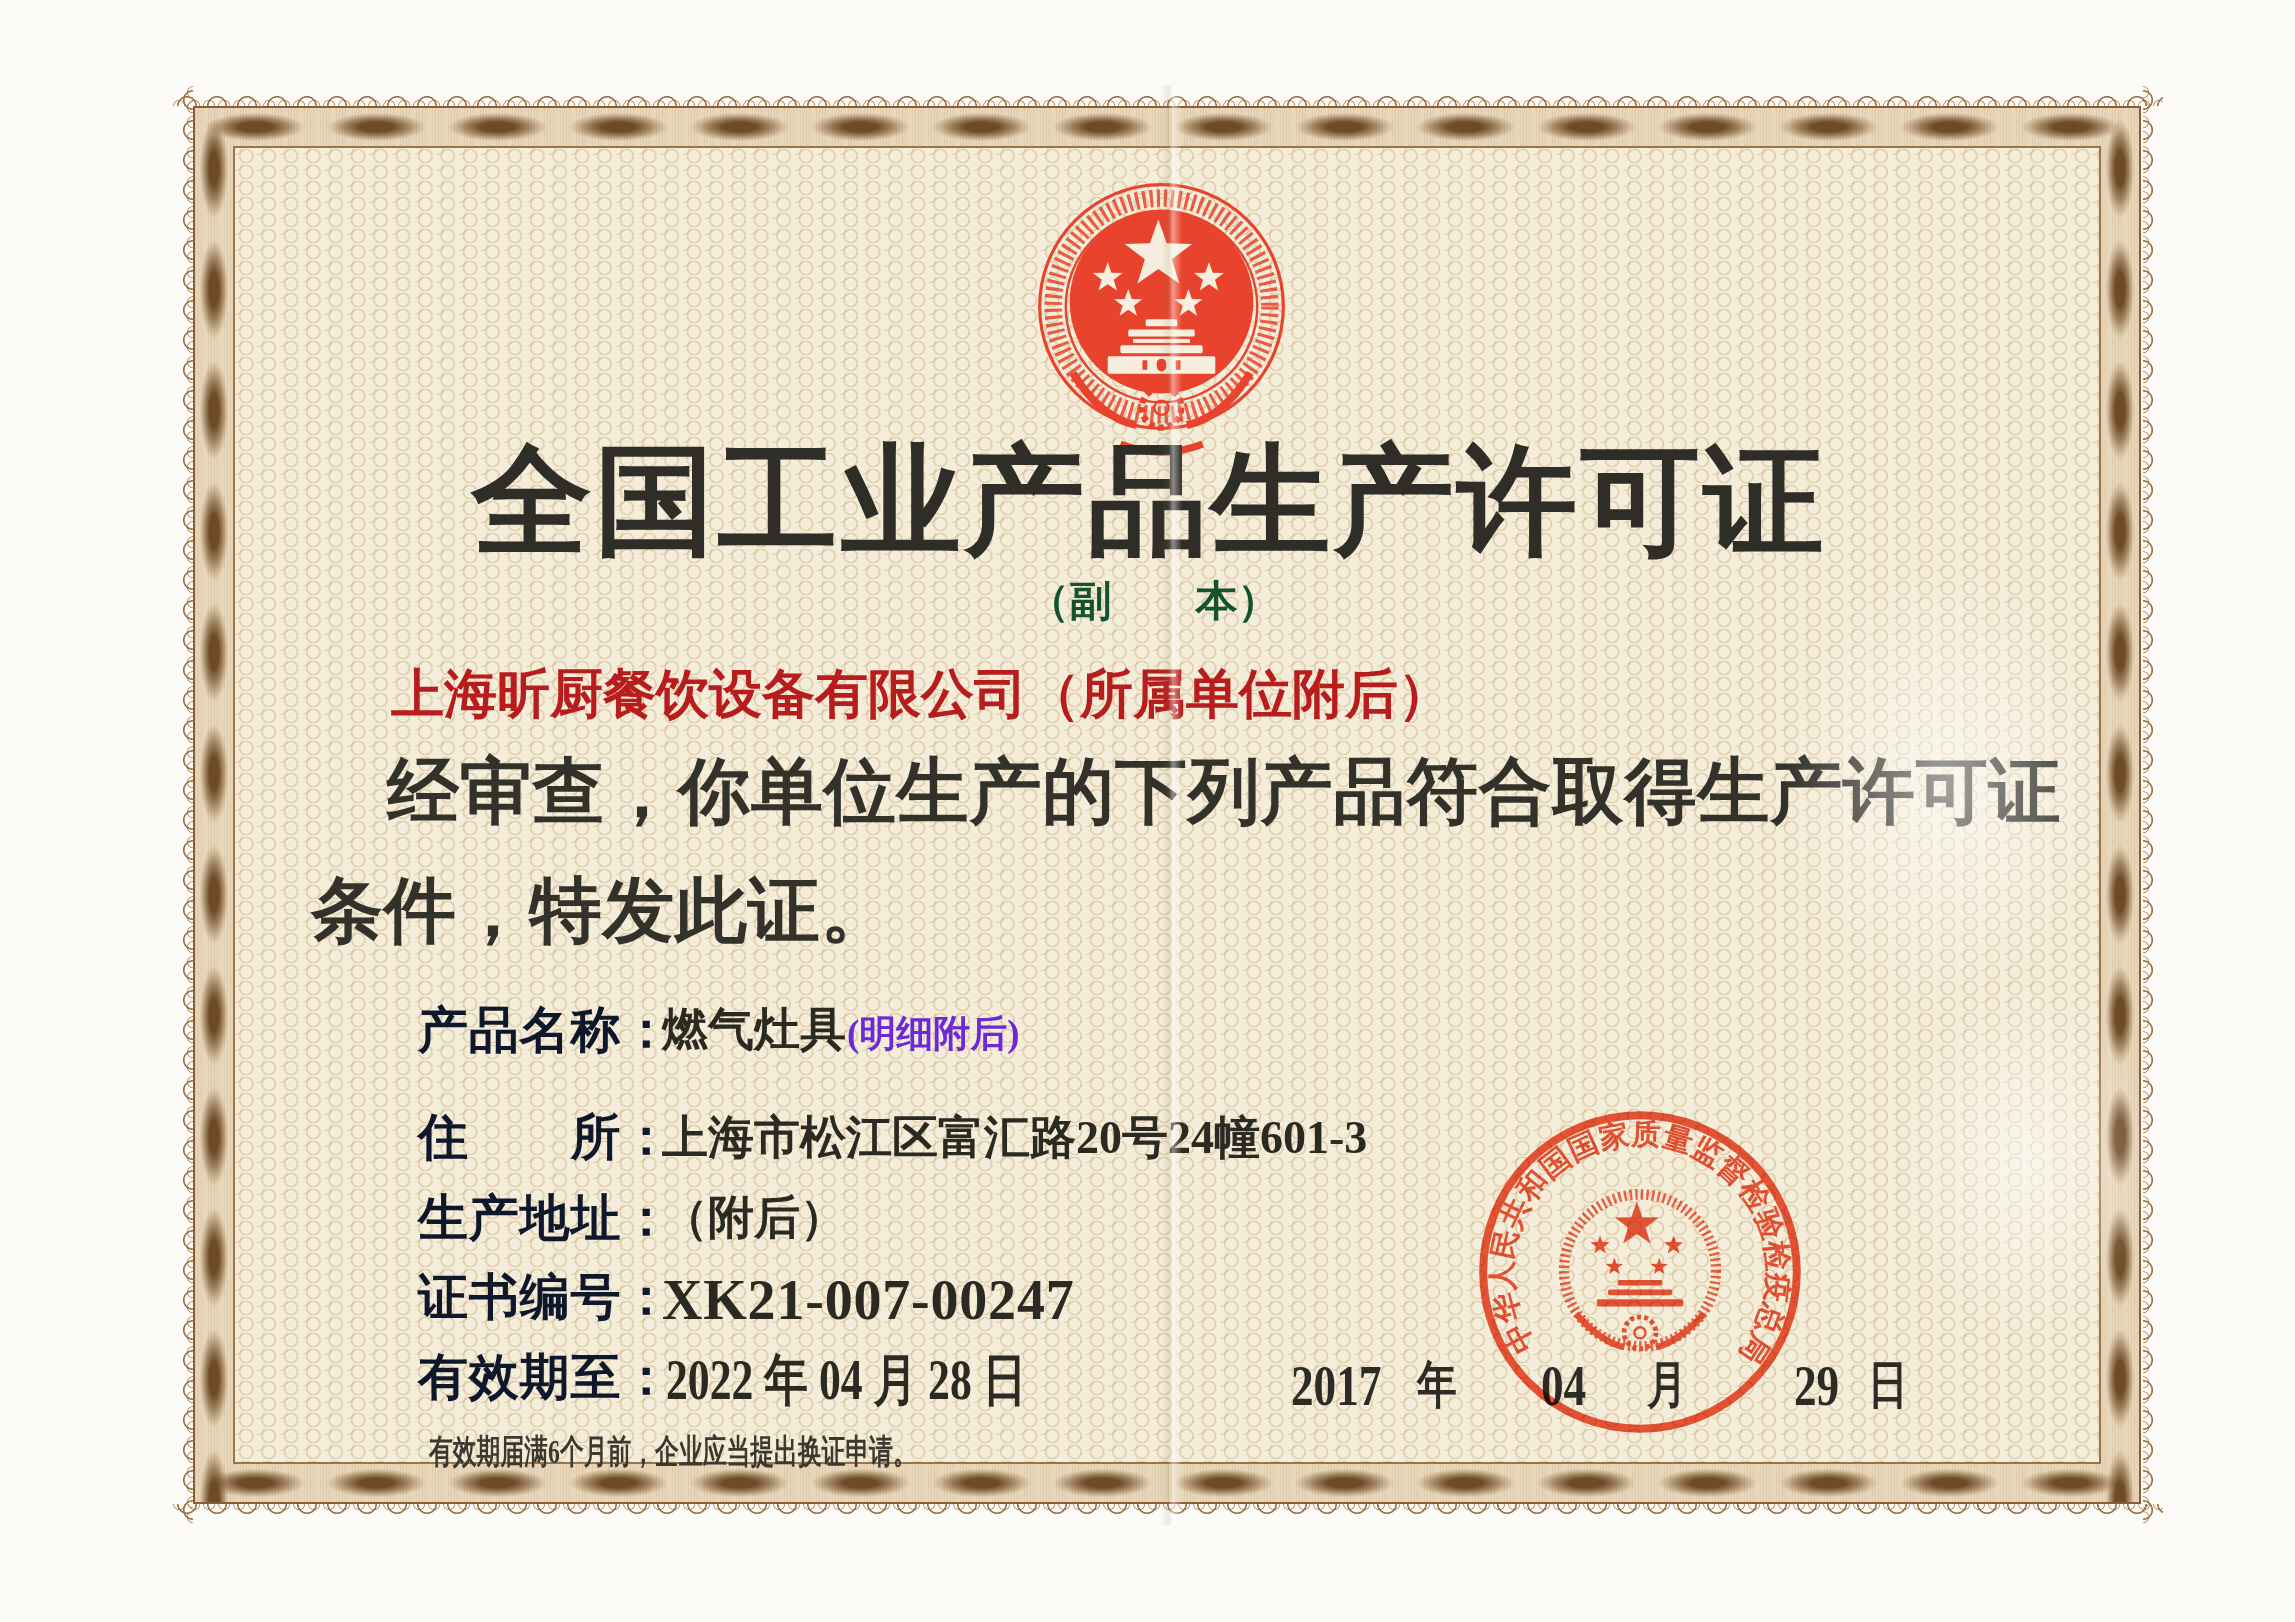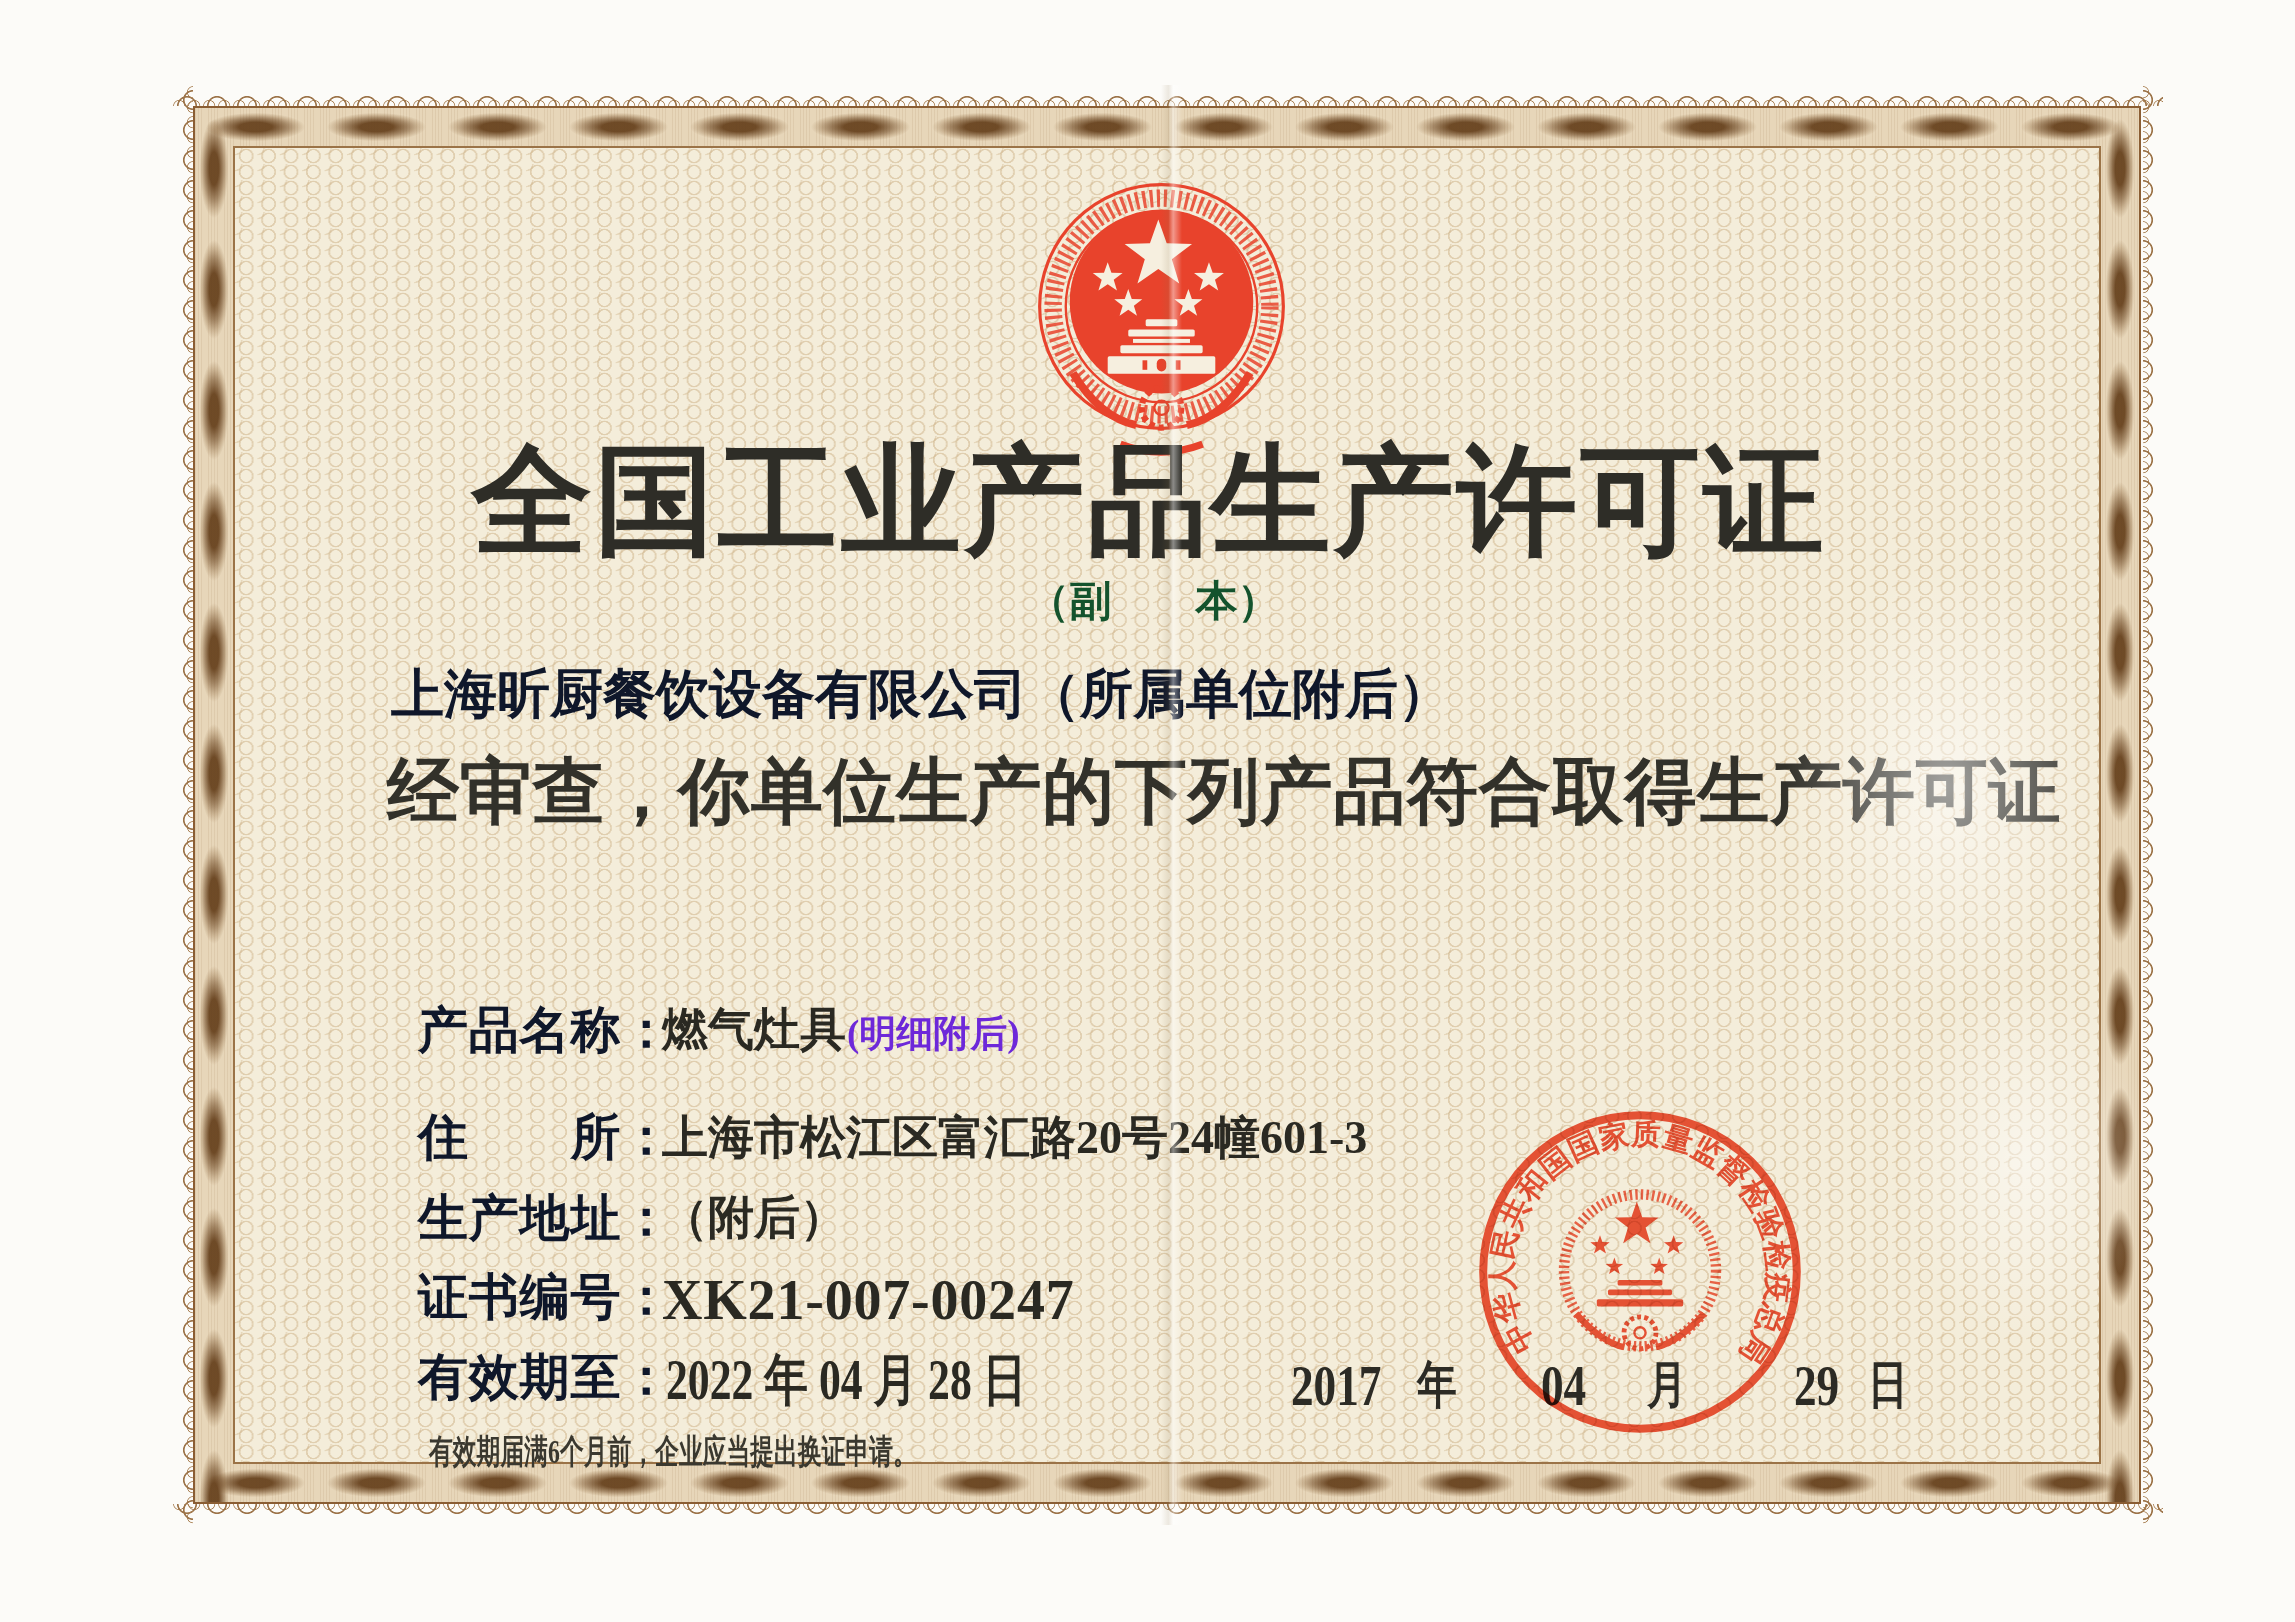--- a/index.html
+++ b/index.html
@@ -35,21 +35,21 @@
   .interior{position:absolute;left:38px;top:38px;right:38px;bottom:38px;box-sizing:border-box;
     border:2.4px solid #9b7347;background-color:#f4edda;
     background-image:
       radial-gradient(circle 8.8px at 11.2px 8px,transparent 5.6px,rgba(191,155,104,.38) 6px,rgba(191,155,104,.38) 7.2px,transparent 7.6px),
       radial-gradient(circle 8.8px at 0px 0px,transparent 5.6px,rgba(191,155,104,.28) 6px,rgba(191,155,104,.28) 7.2px,transparent 7.6px);
     background-size:22.4px 16px,22.4px 16px;}
   
   .txt{position:absolute;color:#2b2a24;white-space:nowrap;line-height:1;}
   .title{left:320px;top:442px;width:1658px;text-align:center;font-size:120px;font-weight:700;letter-spacing:3.2px;color:#2e2d27;}
   .subtitle{left:865px;top:580px;width:577px;text-align:center;font-size:42px;font-weight:600;color:#14532d;}
-  .company{left:391px;top:668px;font-size:53px;font-weight:600;color:#0f172a;}
+  .company{left:391px;top:668px;font-size:53px;font-weight:600;color:#b91c1c;}
   .stmt1{left:387px;top:756px;font-size:72px;font-weight:700;letter-spacing:0.8px;color:#32312a;}
   .stmt2{left:311px;top:875px;font-size:72px;font-weight:700;letter-spacing:0.8px;color:#32312a;}
   .row{position:absolute;left:0;top:0;width:2295px;height:72px;}
   .flabel{position:absolute;left:418px;font-size:50px;font-weight:700;letter-spacing:0.8px;color:#0f172a;white-space:nowrap;line-height:1;}
   .fvalue{position:absolute;left:662px;font-size:46px;font-weight:700;color:#2a2922;white-space:nowrap;line-height:1;}
   .fsuffix{position:absolute;font-size:37px;font-weight:600;color:#6d28d9;white-space:nowrap;line-height:1;}
   .row-product{top:1005px}.row-address{top:1112px}.row-prodaddr{top:1193px}.row-licno{top:1272px}.row-valid{top:1352px}
   .v-product{font-size:46px;top:2.4px;}
   .suffix-product{left:847px;top:9.6px;}
   .v-address{top:3.2px;}
@@ -119,20 +119,21 @@
       <path d="M58 262 Q92 318 138 328" stroke-width="10"></path>
       <path d="M282 262 Q248 318 202 328" stroke-width="10"></path>
       <path d="M118 352 Q170 372 222 352" stroke-width="9"></path>
     </g>
   </svg>
 
   <div class="txt title">全国工业产品生产许可证</div>
   <div class="txt subtitle">（副　　本）</div>
   <div class="txt company">上海昕厨餐饮设备有限公司（所属单位附后）</div>
   <div class="txt stmt1">经审查，你单位生产的下列产品符合取得生产许可证</div>
+  <div class="txt stmt2">条件，特发此证。</div>
 
   <div class="row row-product">
     <span class="flabel">产品名称：</span>
     <span class="fvalue v-product">燃气灶具</span>
     <span class="fsuffix suffix-product">(明细附后)</span>
   </div>
   <div class="row row-address">
     <span class="flabel">住　　所：</span>
     <span class="fvalue v-address">上海市松江区富汇路20号24幢601-3</span>
   </div>

